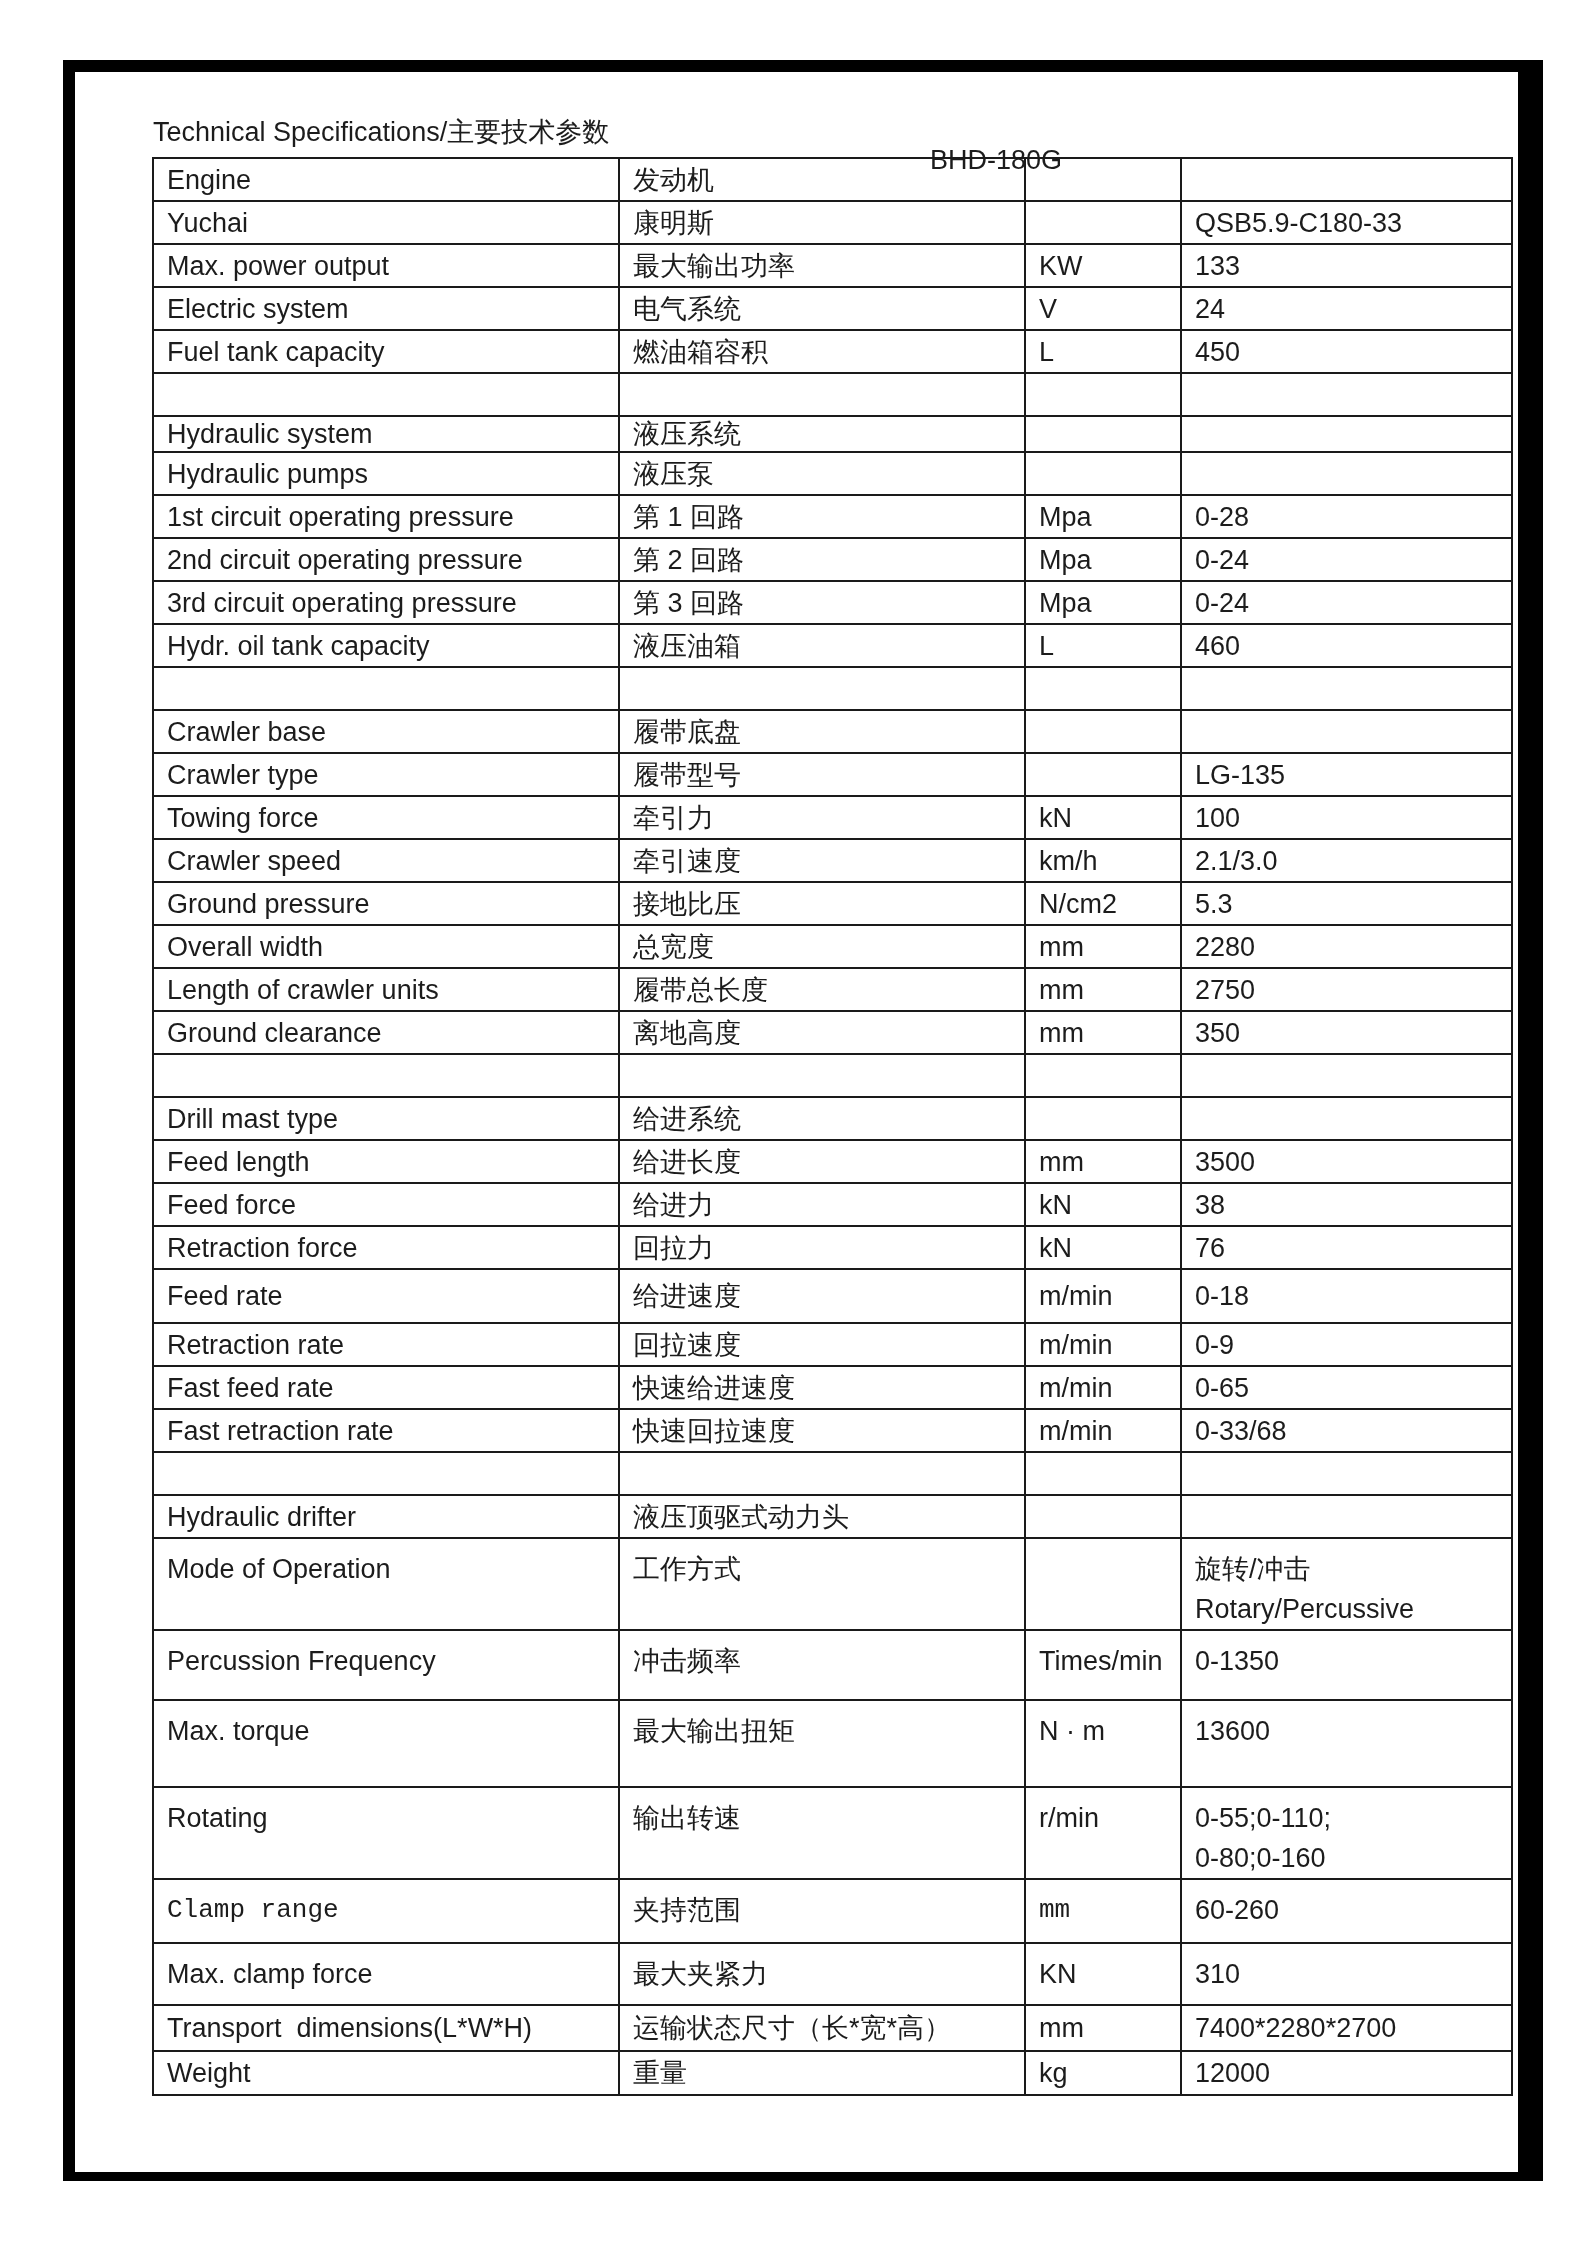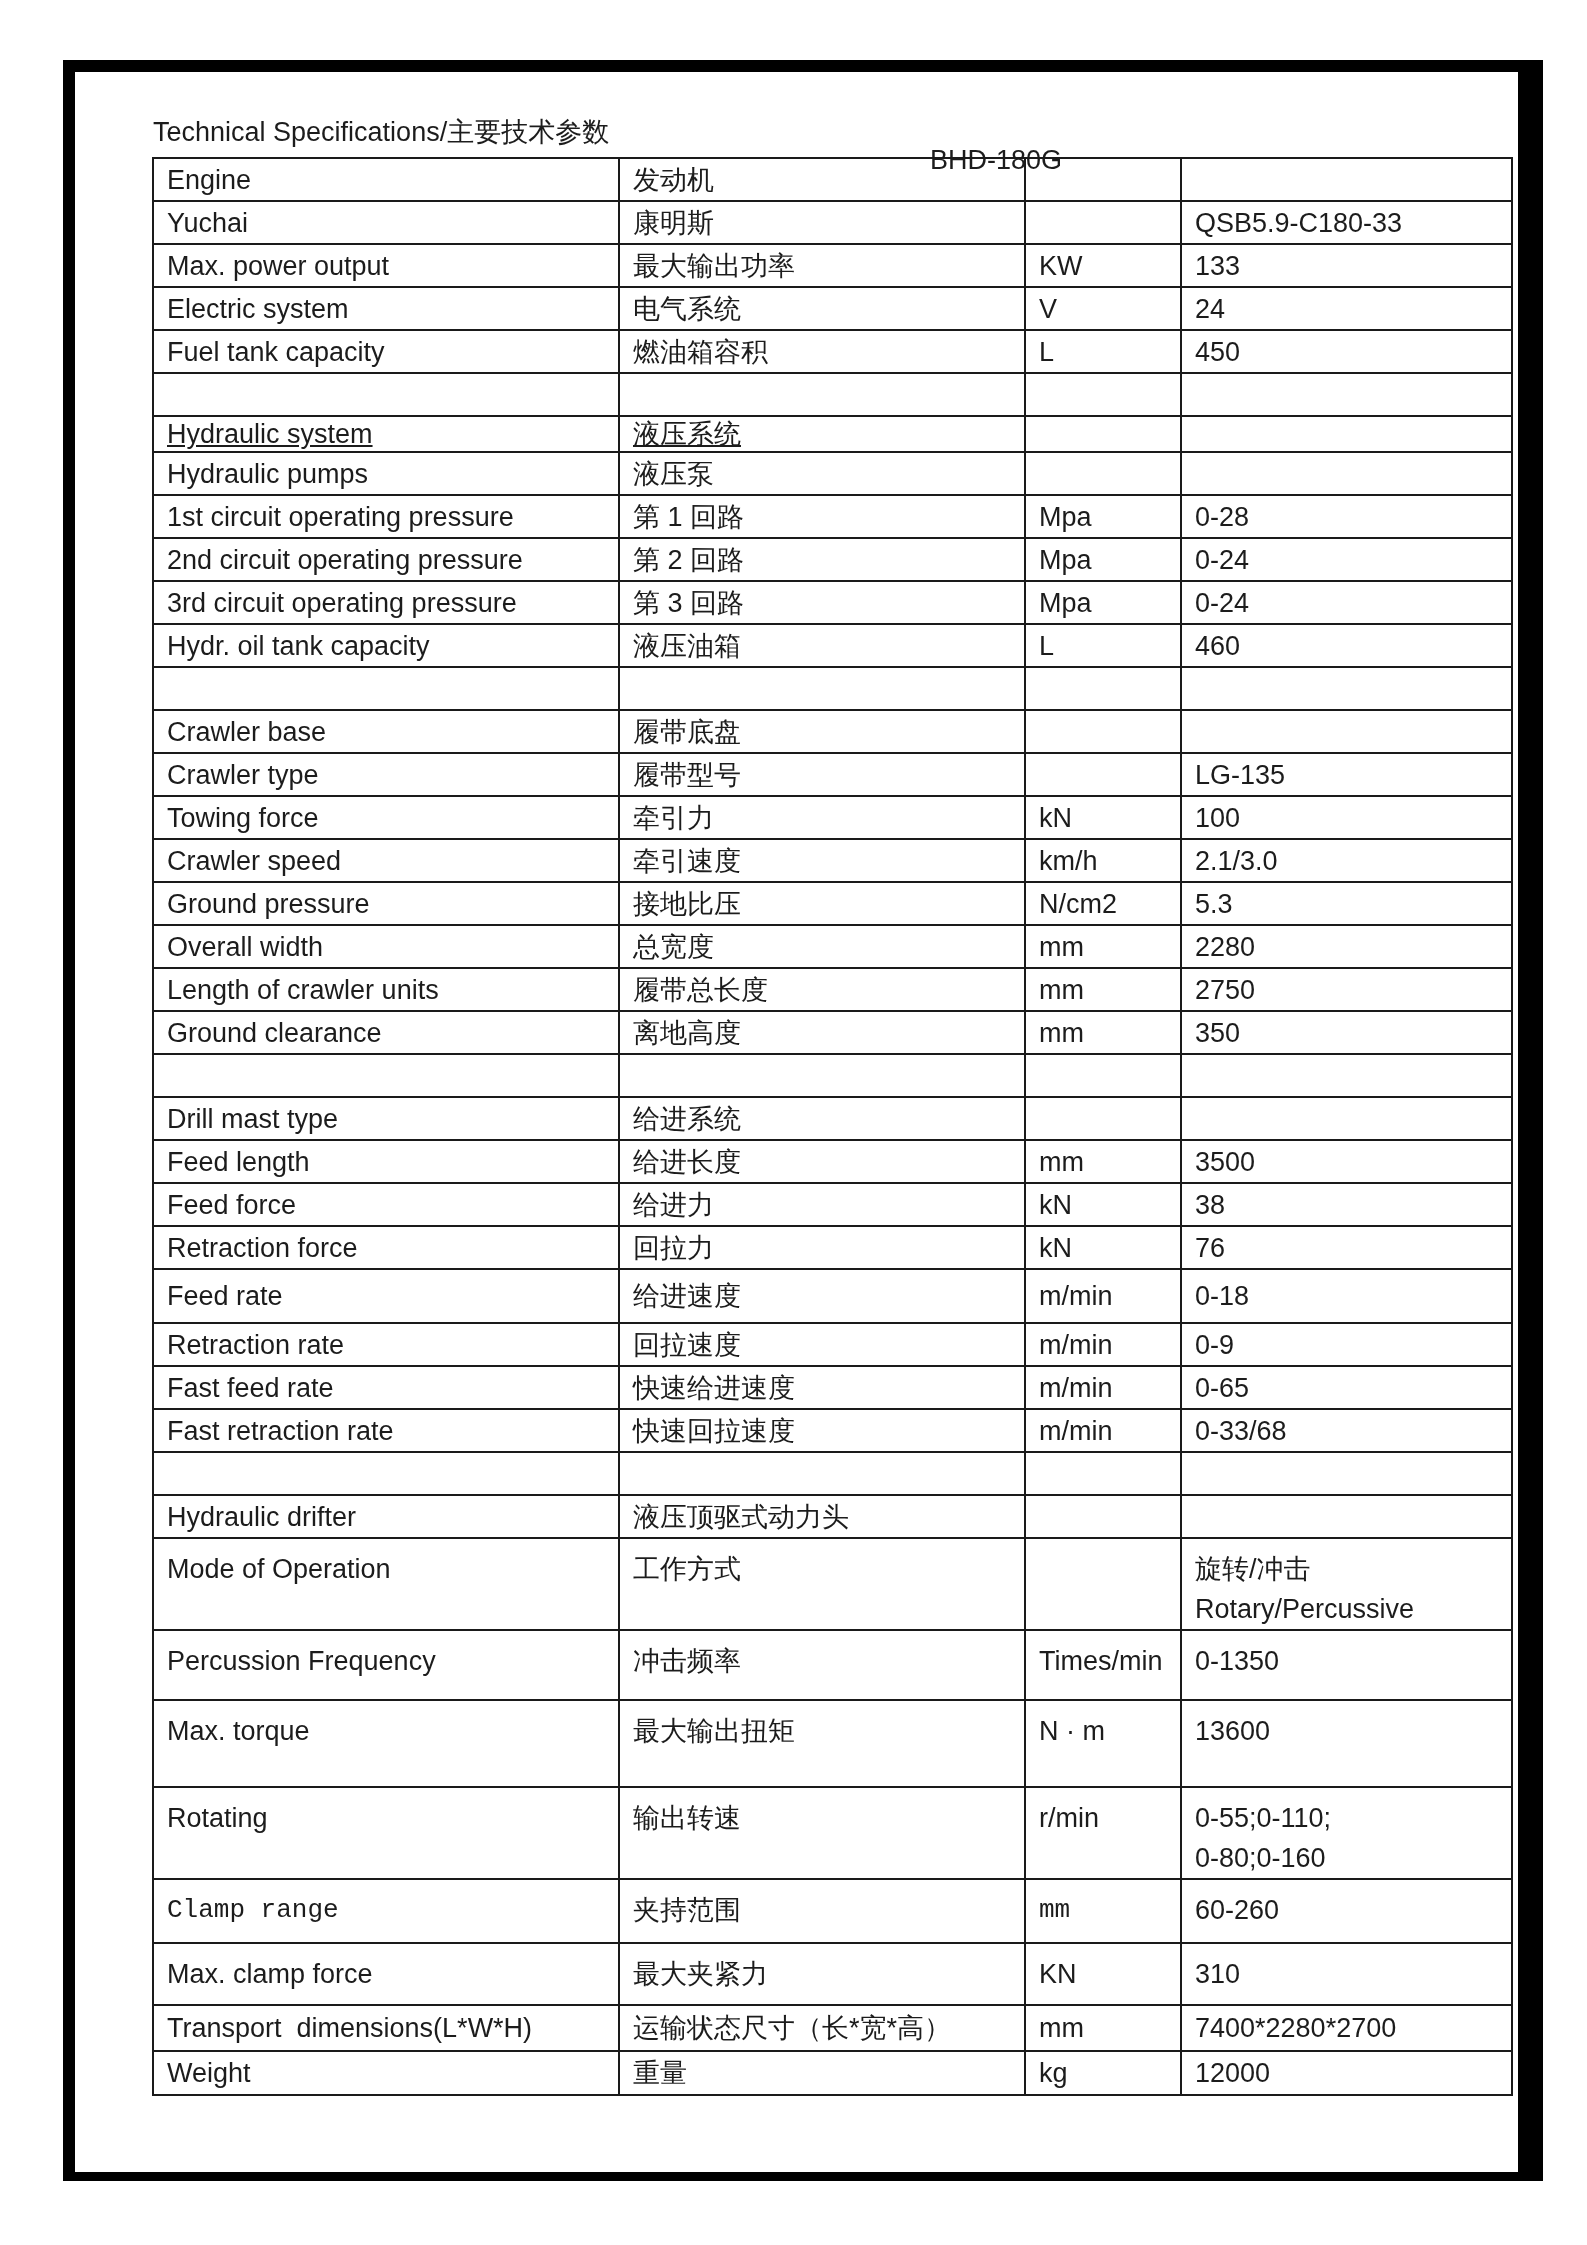--- a/index.html
+++ b/index.html
@@ -105,21 +105,21 @@
         <td class="c-zh">燃油箱容积</td>
         <td class="c-unit">L</td>
         <td class="c-value">450</td>
       </tr>
       <tr style="height: 43px;">
         <td class="c-en"></td>
         <td class="c-zh"></td>
         <td class="c-unit"></td>
         <td class="c-value"></td>
       </tr>
-      <tr style="height: 30px; text-decoration: underline;">
+      <tr style="height: 30px;">
         <td class="c-en">Hydraulic system</td>
         <td class="c-zh">液压系统</td>
         <td class="c-unit"></td>
         <td class="c-value"></td>
       </tr>
       <tr style="height: 43px;">
         <td class="c-en">Hydraulic pumps</td>
         <td class="c-zh">液压泵</td>
         <td class="c-unit"></td>
         <td class="c-value"></td>

